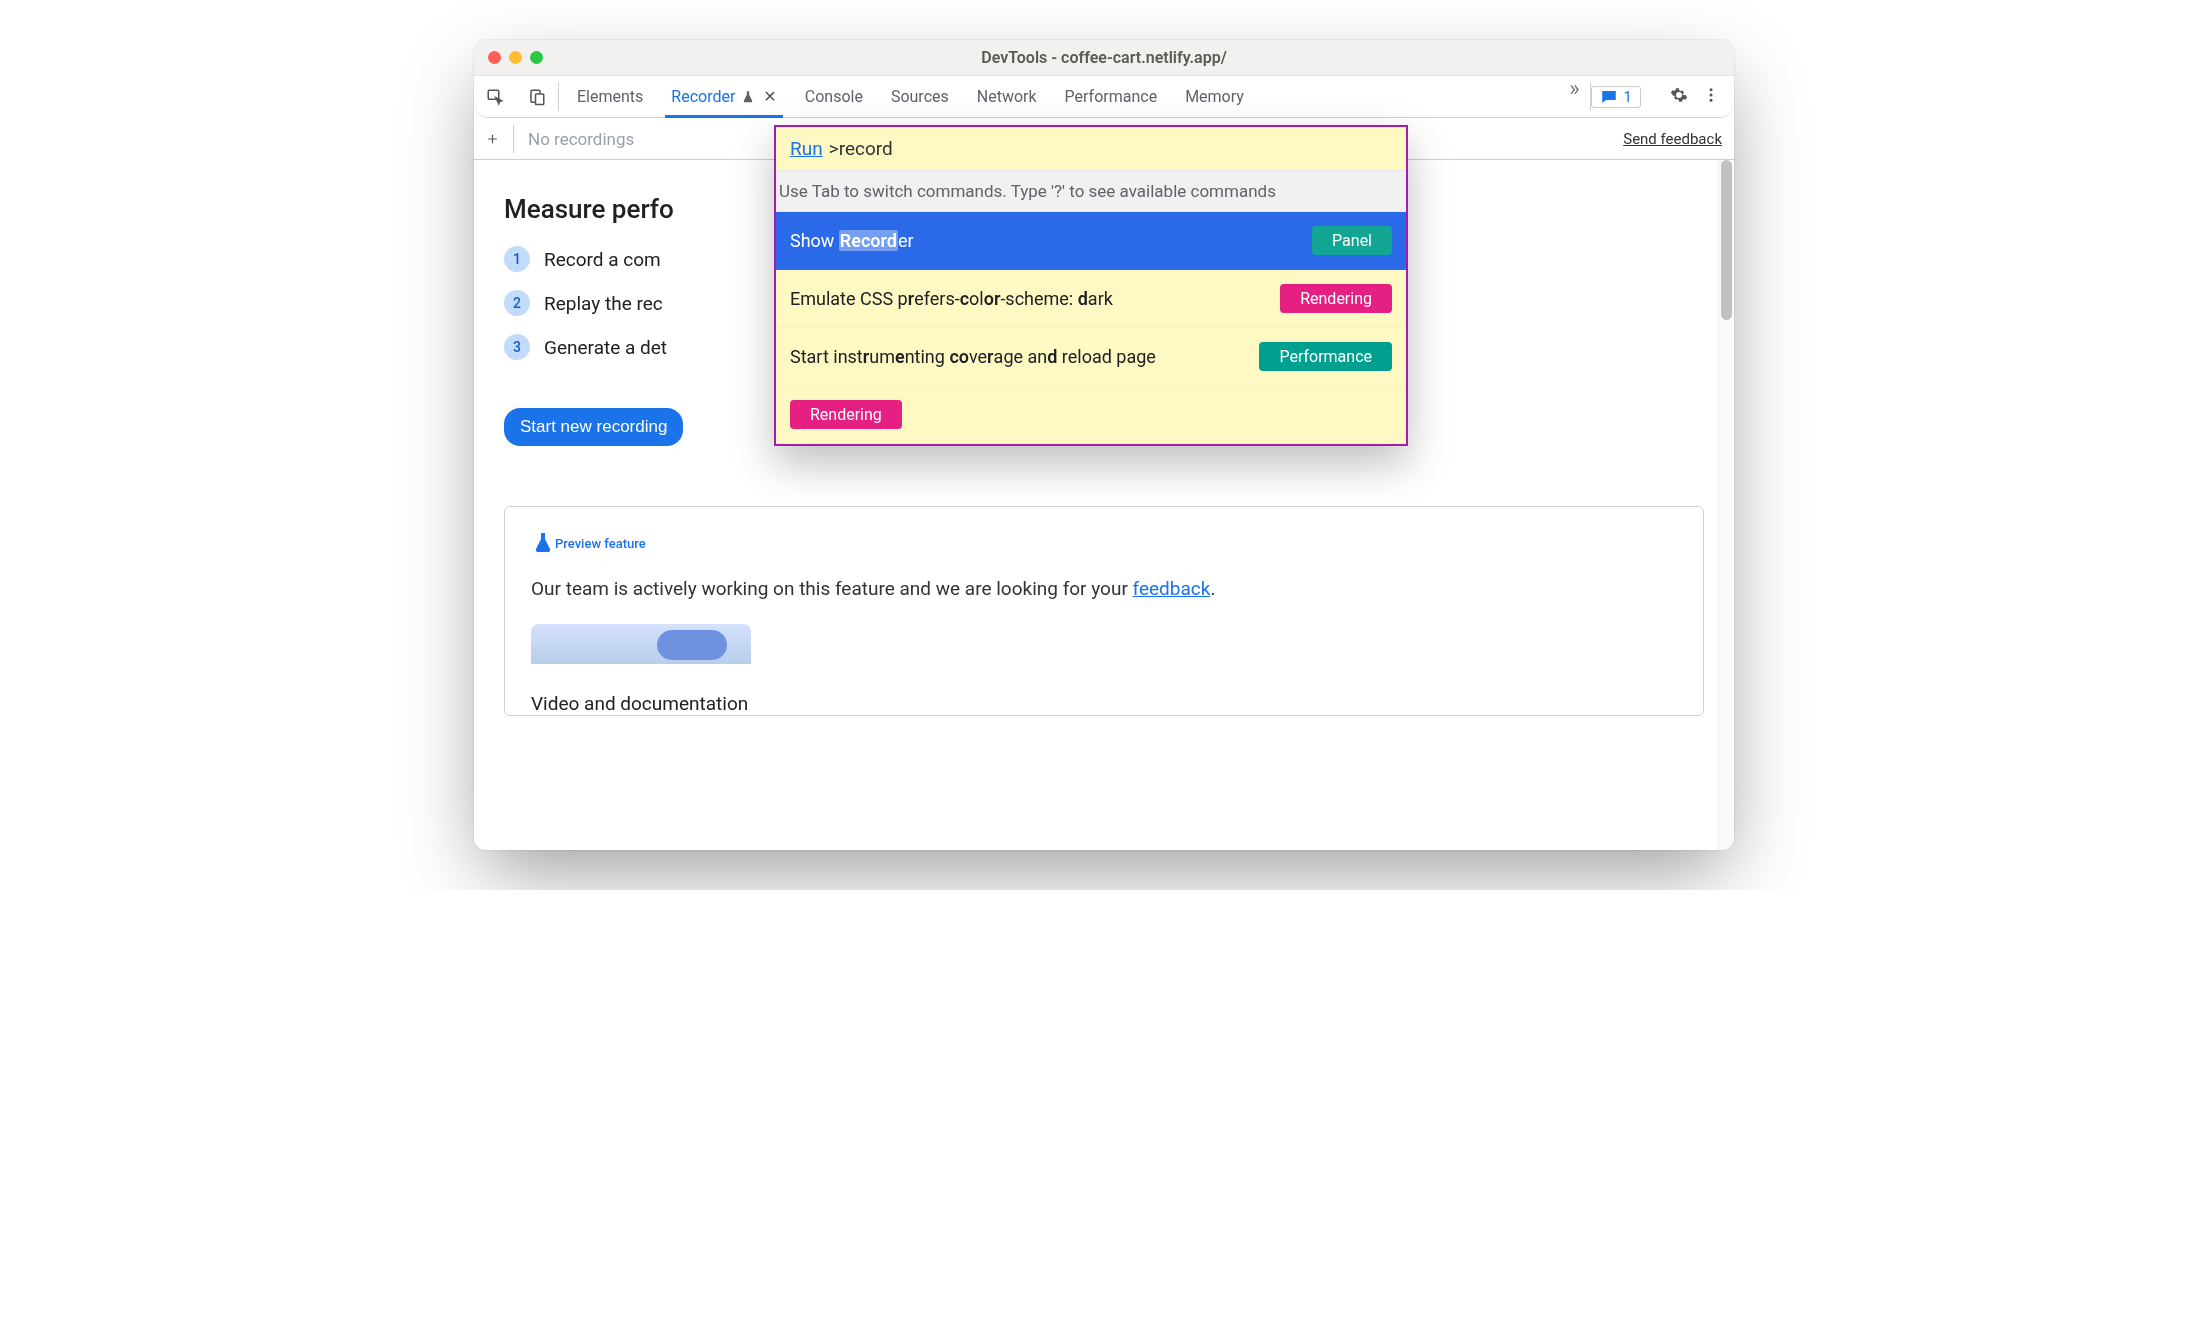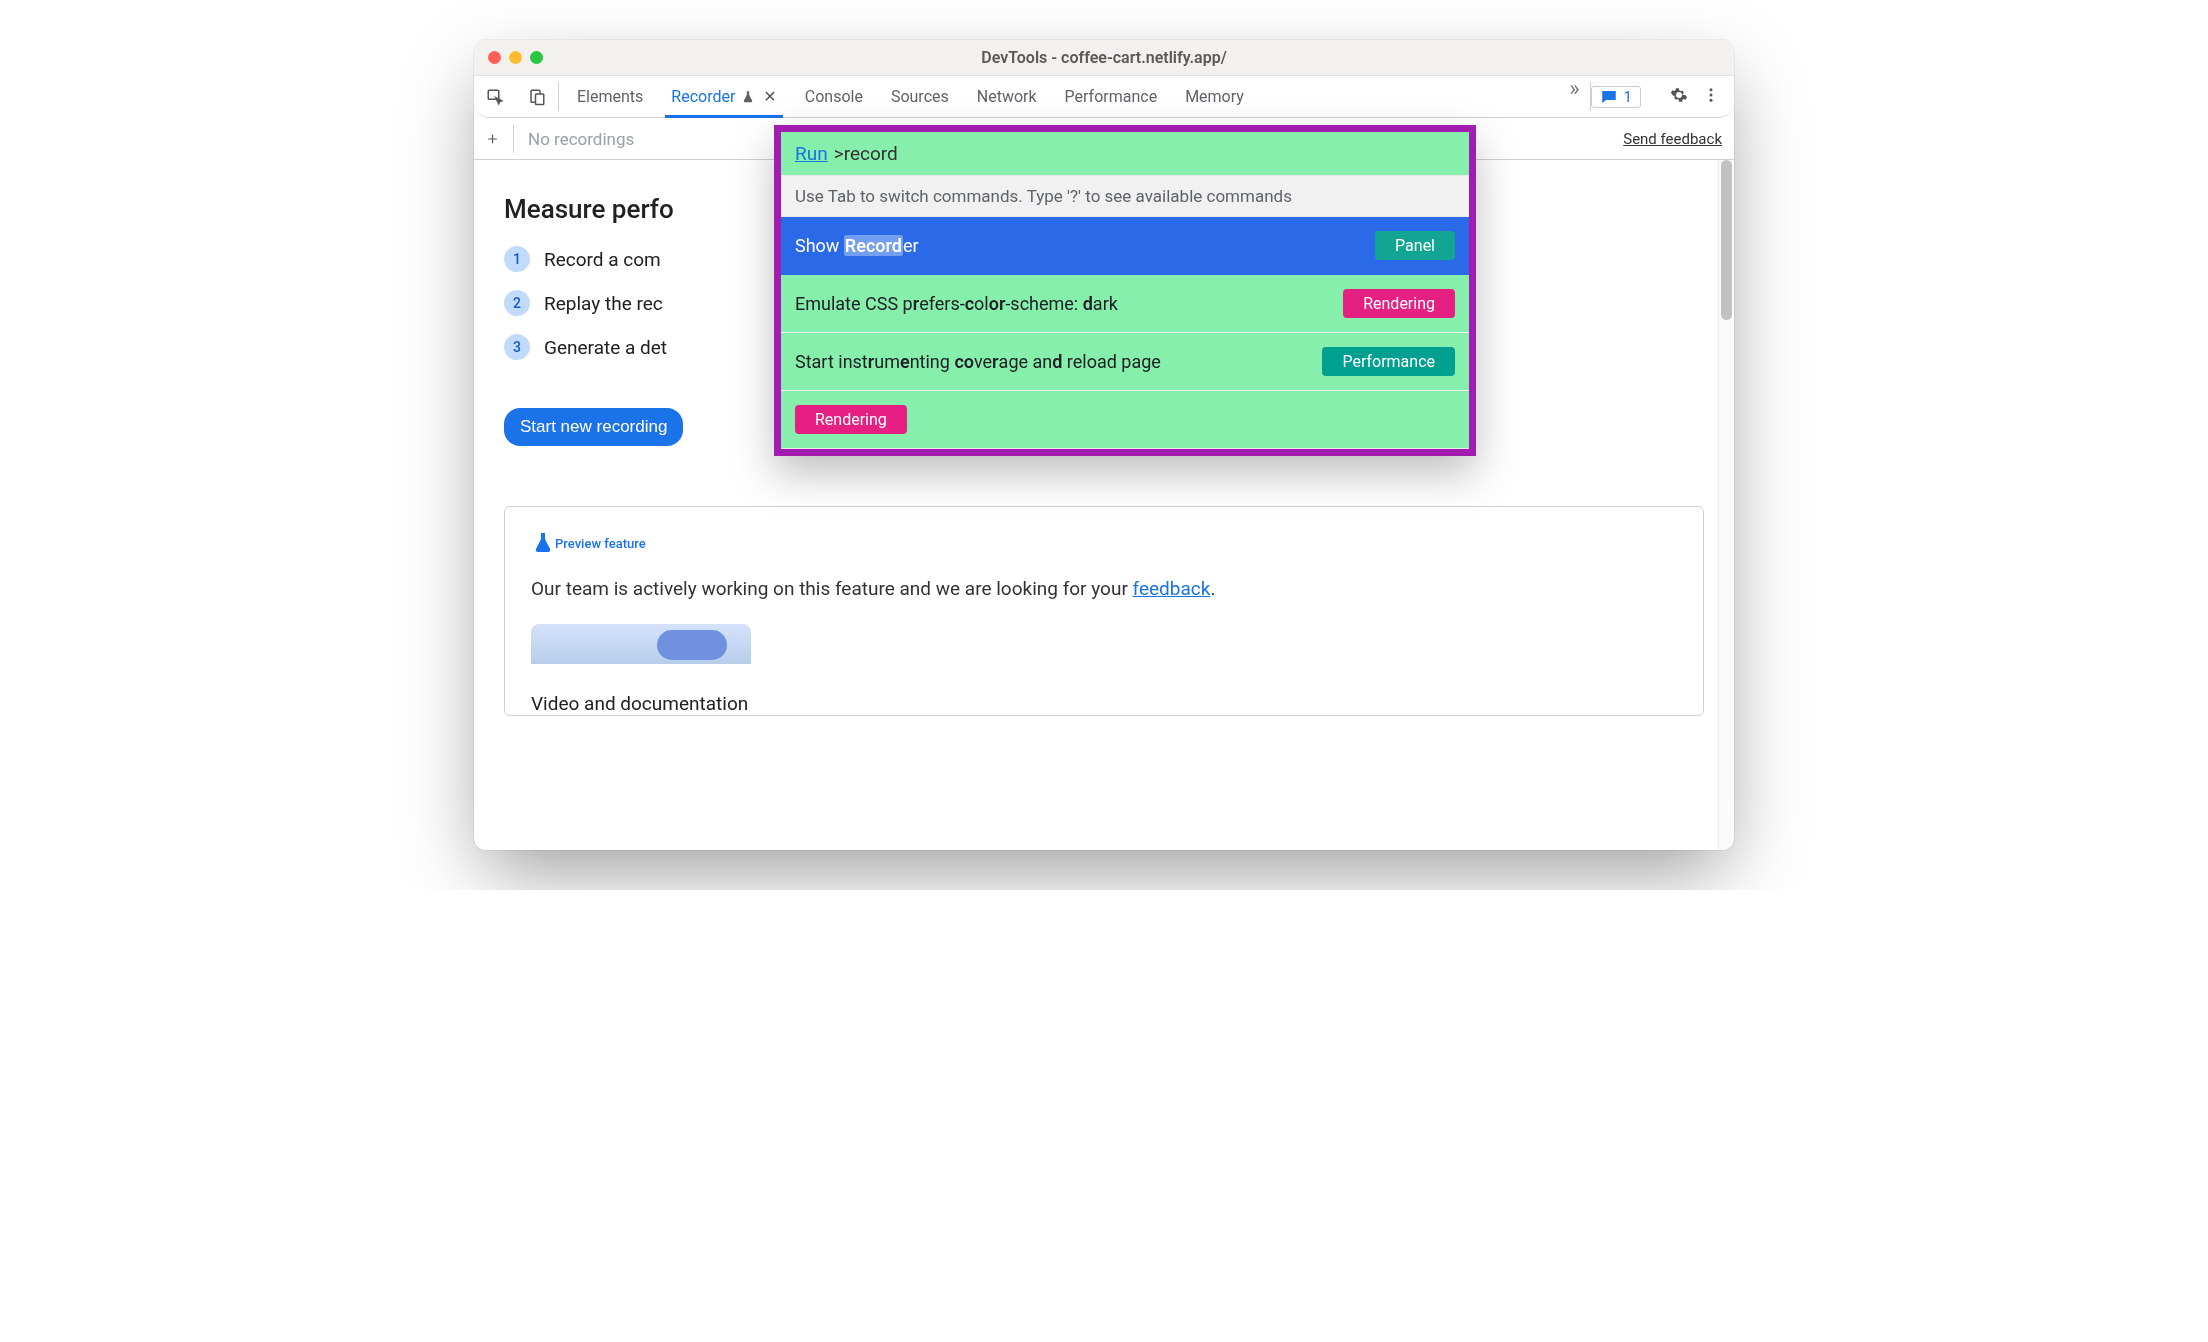--- a/index.html
+++ b/index.html
@@ -167,37 +167,37 @@
   .scroll-thumb {
     position: absolute; top: 0; left: 2px; right: 2px;
     height: 160px; background: #c1c1c1; border-radius: 8px;
   }
 
   
   .cmd-menu {
     position: absolute;
     top: 85px;
     left: 300px;
-    width: 702px;
-    background: #86efac;
-    border: 7px solid #a21caf;
+    width: 634px;
+    background: #fef9c3;
+    border: 2px solid #a21caf;
     box-shadow: 0 18px 40px rgba(0,0,0,.25);
     z-index: 50;
   }
   .cmd-input {
     padding: 10px 14px;
     font-size: 19px;
     display: flex; align-items: baseline; gap: 6px;
     border-bottom: 1px solid #e8e8e8;
   }
   .cmd-input .run { color: var(--blue); text-decoration: underline; }
   .cmd-input .query { color: #333; }
   .cmd-hint {
     background: #f1f1f1;
-    padding: 10px 14px;
+    padding: 10px 3px;
     font-size: 17px;
     color: #5f6368;
     border-bottom: 1px solid #e8e8e8;
   }
   .cmd-item {
     display: flex; align-items: center;
     padding: 14px 14px;
     border-bottom: 1px solid #eee;
     font-size: 18px;
     gap: 10px;

